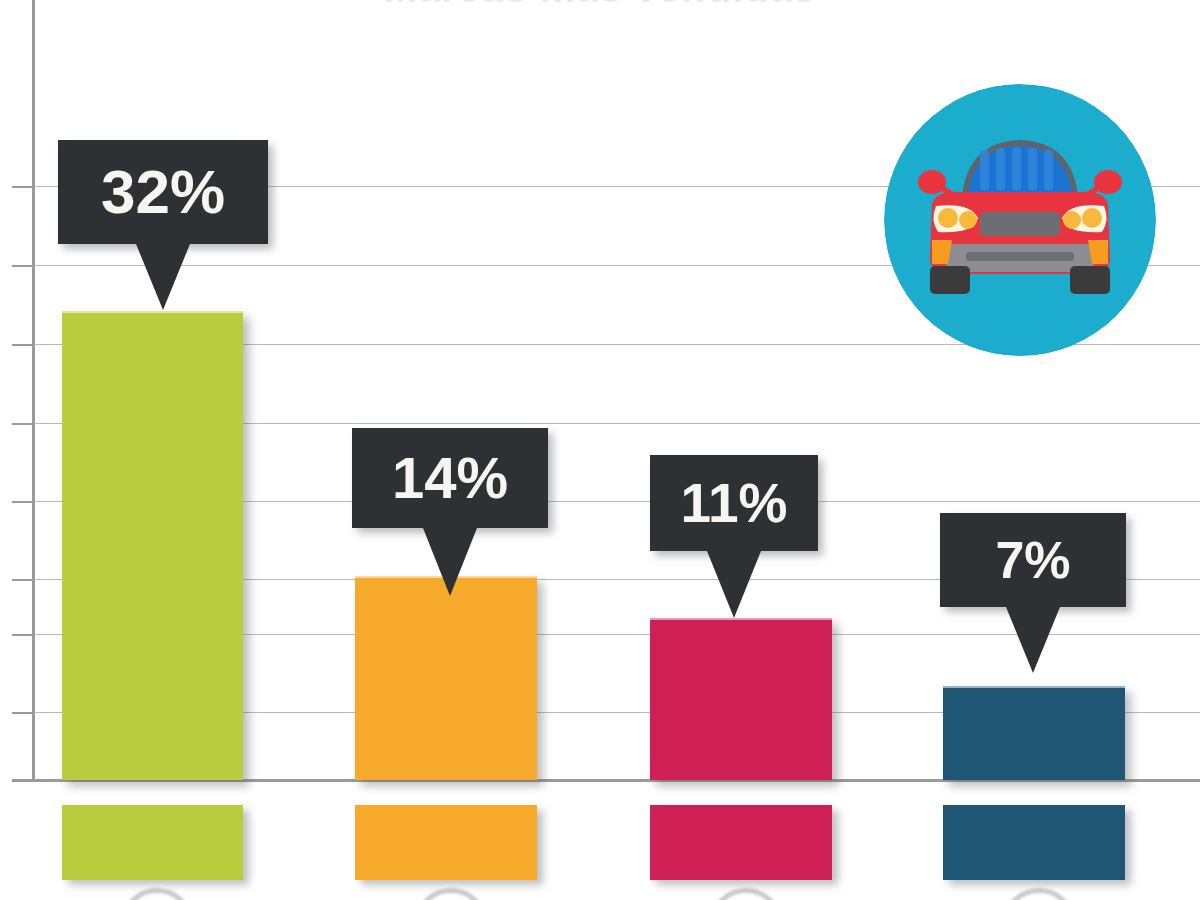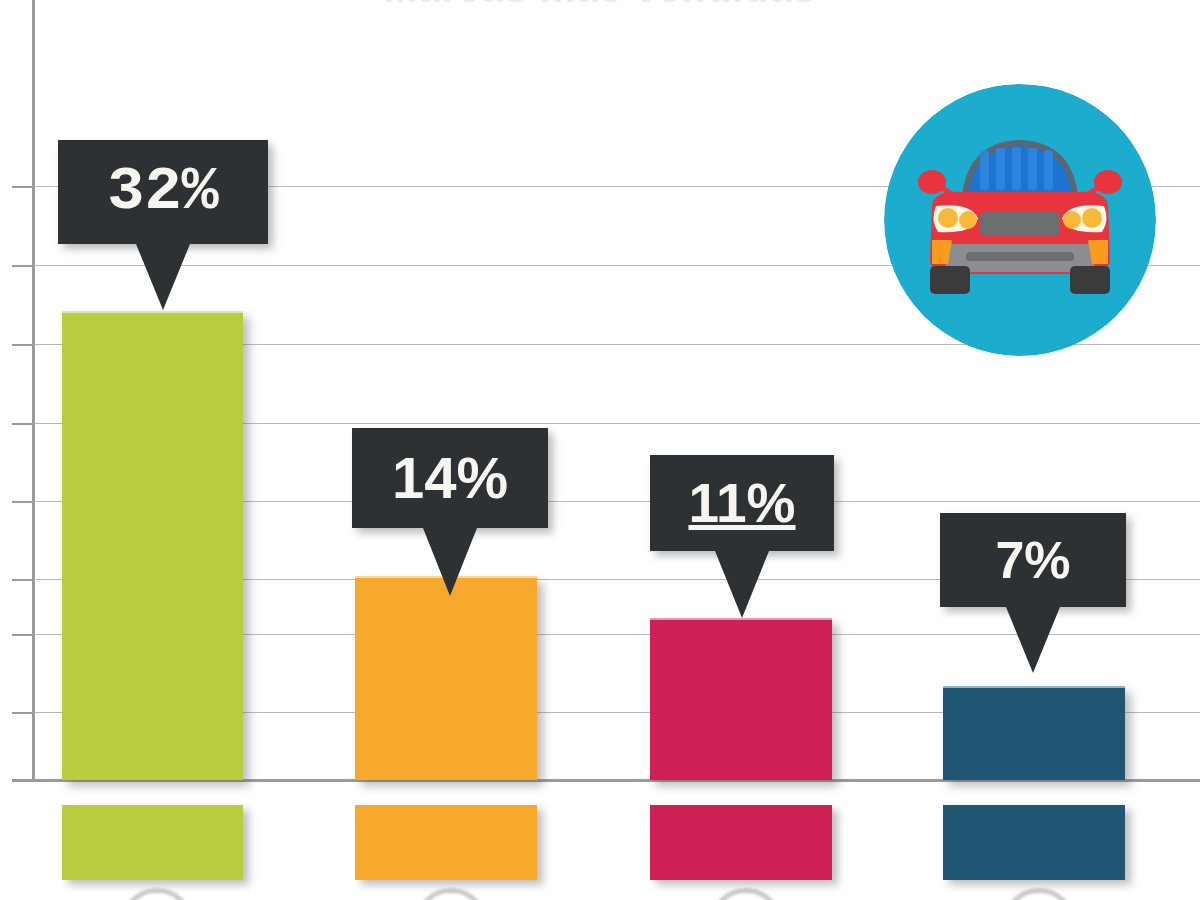--- a/index.html
+++ b/index.html
@@ -136,31 +136,31 @@
     <div class="overline"></div>
   </div>
   <div class="bar" id="bar-2" style="left: 650px; top: 618px; width: 182px; height: 162px; background: rgb(206, 32, 85);">
     <div class="overline"></div>
   </div>
   <div class="bar" id="bar-3" style="left: 943px; top: 686px; width: 182px; height: 94px; background: rgb(30, 86, 115);">
     <div class="overline"></div>
   </div>
 
   <div class="callout" id="co-0" style="left:58px; top:140px;">
-    <div class="box" style="width: 210px; height: 104px; font-size: 62px; background: rgb(46, 49, 51); color: rgb(247, 245, 240); font-family: Liberation Mono, monospace;">32%</div>
+    <div class="box" style="width: 210px; height: 104px; font-size: 62px; background: rgb(46, 49, 51); color: rgb(247, 245, 240);">32%</div>
     <div class="pointer" style="top: 104px; border-top-width: 66px; border-top-color: rgb(46, 49, 51);"></div>
   </div>
 
   <div class="callout" id="co-1" style="left:352px; top:408px;margin-top:20px;">
     <div class="box" style="width: 196px; height: 100px; font-size: 58px; background: rgb(46, 49, 51); color: rgb(247, 245, 240);">14%</div>
     <div class="pointer" style="top: 100px; border-top-width: 68px; border-top-color: rgb(46, 49, 51);"></div>
   </div>
 
   <div class="callout" id="co-2" style="left:650px; top:455px;">
-    <div class="box" style="width: 184px; height: 96px; font-size: 55px; background: rgb(46, 49, 51); color: rgb(247, 245, 240); text-decoration: underline;">11%</div>
+    <div class="box" style="width: 168px; height: 96px; font-size: 55px; background: rgb(46, 49, 51); color: rgb(247, 245, 240);">11%</div>
     <div class="pointer" style="top: 96px; border-top-width: 67px; border-top-color: rgb(46, 49, 51);"></div>
   </div>
 
   <div class="callout" id="co-3" style="left:940px; top:513px;">
     <div class="box" style="width: 186px; height: 94px; font-size: 52px; background: rgb(46, 49, 51); color: rgb(247, 245, 240);">7%</div>
     <div class="pointer" style="top: 94px; border-top-width: 66px; border-top-color: rgb(46, 49, 51);"></div>
   </div>
 
   <div class="swatch" id="sw-0" style="left: 62px; top: 805px; width: 181px; height: 75px; background: rgb(186, 205, 62);"></div>
   <div class="swatch" id="sw-1" style="left: 355px; top: 805px; width: 182px; height: 75px; background: rgb(247, 169, 43);"></div>

